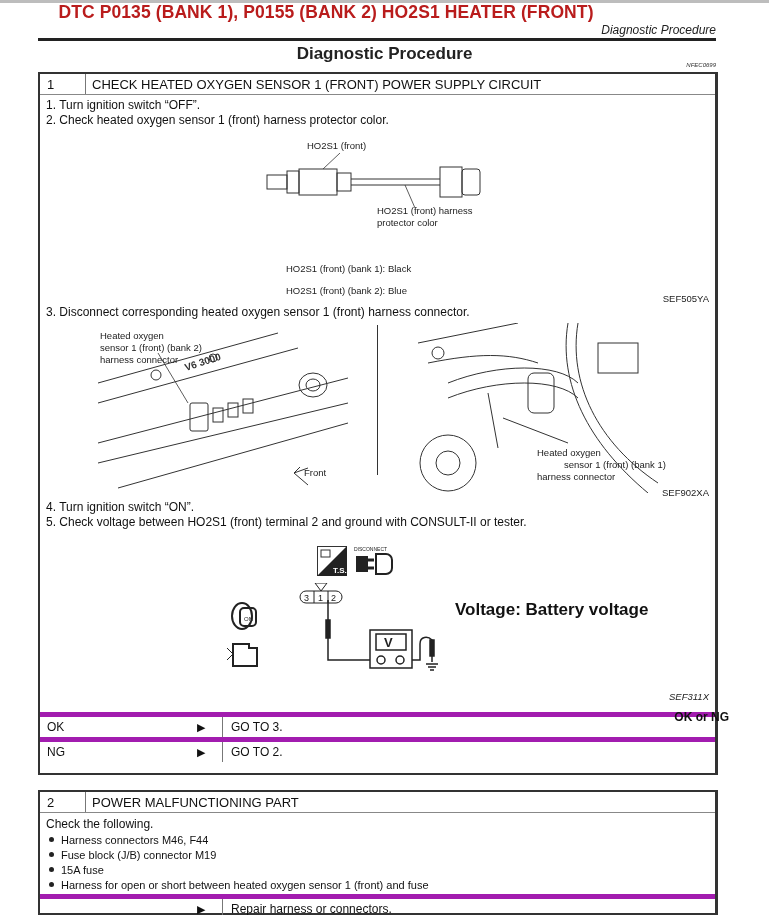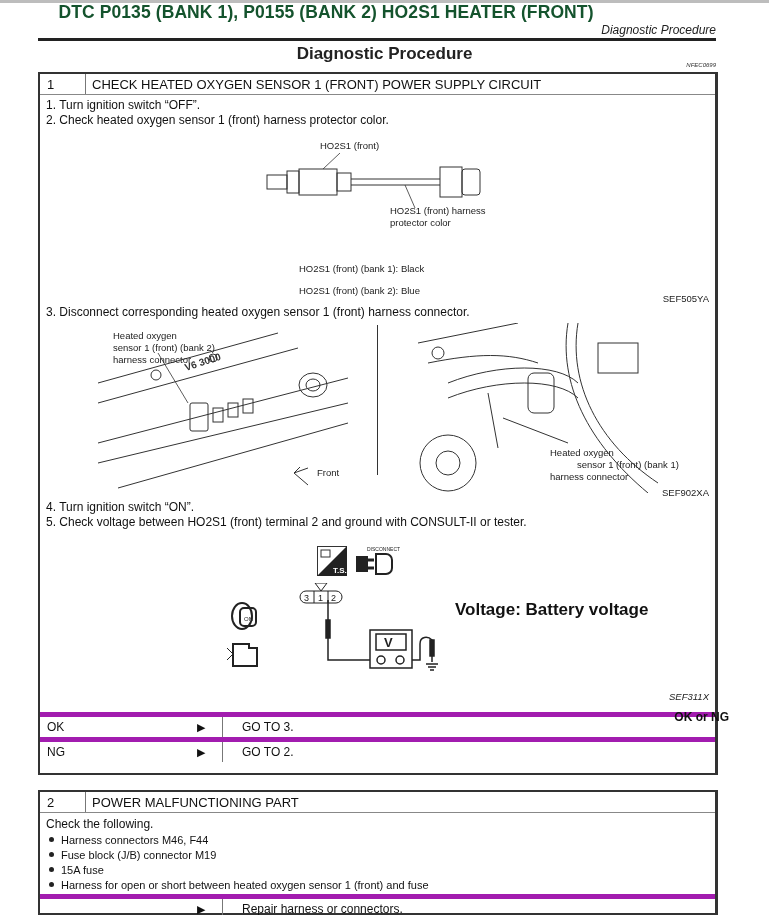--- a/index.html
+++ b/index.html
@@ -1,38 +1,38 @@
 <!DOCTYPE html>
 <html><head>
 <meta charset="utf-8">
 <style>
   html, body { margin:0; padding:0; background:#ffffff; }
   body { width:769px; height:915px; position:relative; overflow:hidden;
          font-family:"Liberation Sans", sans-serif; color:#111; }
   .topbar { position:absolute; left:0; top:0; width:769px; height:3px; background:#bdbdbd; }
   .title { position:absolute; left:0; width:652px; top:2px; text-align:center;
-           font-weight:bold; font-size:17.5px; color:#14532d; letter-spacing:0.1px; }
+           font-weight:bold; font-size:17.5px; color:#b91c1c; letter-spacing:0.1px; }
   .subtitle { position:absolute; right:53px; top:23px; font-style:italic; font-size:12px; color:#222; }
   .rule { position:absolute; left:38px; width:678px; top:38px; height:3px; background:#222; }
   .proc-title { position:absolute; left:0; width:769px; top:44px; text-align:center;
                 font-weight:bold; font-size:17px; color:#222; }
   .code { position:absolute; right:53px; top:62px; font-size:6px; font-style:italic; color:#333; }
 
   .box { position:absolute; left:38px; width:675px; border:2px solid #333; border-right-width:3px; background:#fff; }
   .row-head { display:flex; height:20px; border-bottom:1px solid #888; font-size:13px; align-items:center; }
   .row-head .num { width:38px; padding-left:7px; border-right:1px solid #777; height:100%; display:flex; align-items:center; }
   .row-head .hd { padding-left:6px; }
   .content { position:relative; font-size:12px; }
   .step { position:absolute; left:6px; font-size:12px; white-space:nowrap; }
-  .lbl { position:absolute; font-size:9.5px; color:#222; white-space:nowrap; line-height:12px;margin-left:13px; }
+  .lbl { position:absolute; font-size:9.5px; color:#222; white-space:nowrap; line-height:12px; }
   .fig { position:absolute; font-size:9.5px; color:#222; }
   .outrow { display:flex; height:20px; border-top:5px solid #a21caf; font-size:12px; align-items:center; }
   .outrow .k { width:150px; padding-left:7px; }
   .outrow .arr { width:25px; font-size:11px; }
-  .outrow .v { border-left:1px solid #777; height:100%; display:flex; align-items:center; padding-left:19px; flex:1; }
+  .outrow .v { border-left:1px solid #777; height:100%; display:flex; align-items:center; padding-left:8px; flex:1; }
   .bul { display:flex; align-items:center; height:15px; font-size:11px; }
   .bul .dot { width:5px; height:5px; border-radius:50%; background:#222; margin:0 7px 0 3px; }
   svg { position:absolute; }
 </style>
 </head>
 <body>
 
 <div class="topbar"></div>
 <div class="title">DTC P0135 (BANK 1), P0155 (BANK 2) HO2S1 HEATER (FRONT)</div>
 <div class="subtitle">Diagnostic Procedure</div>

